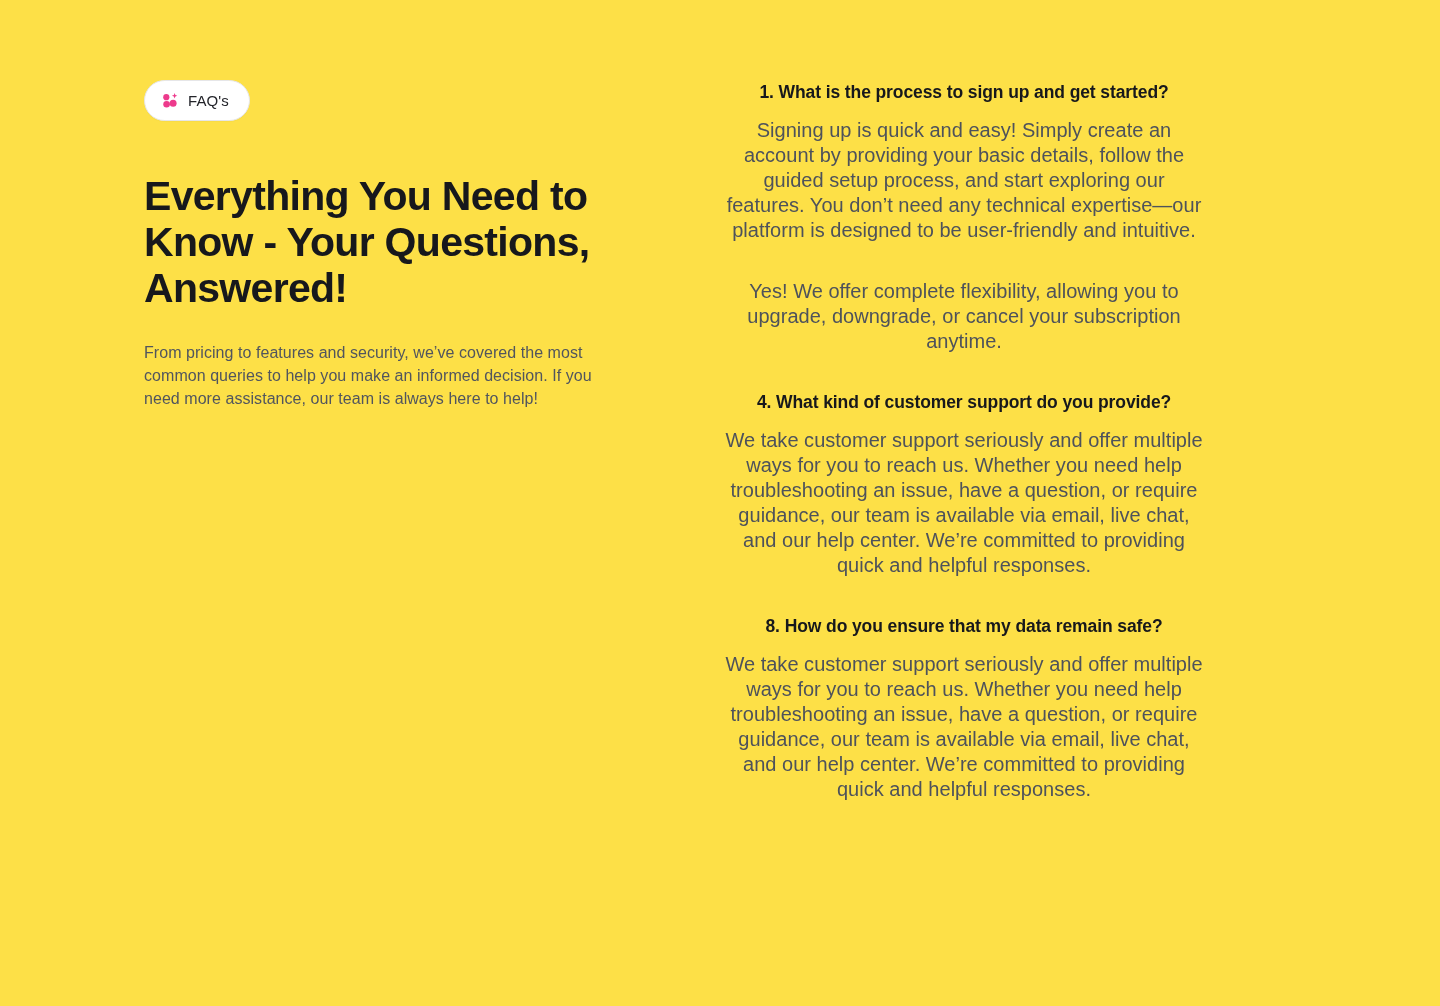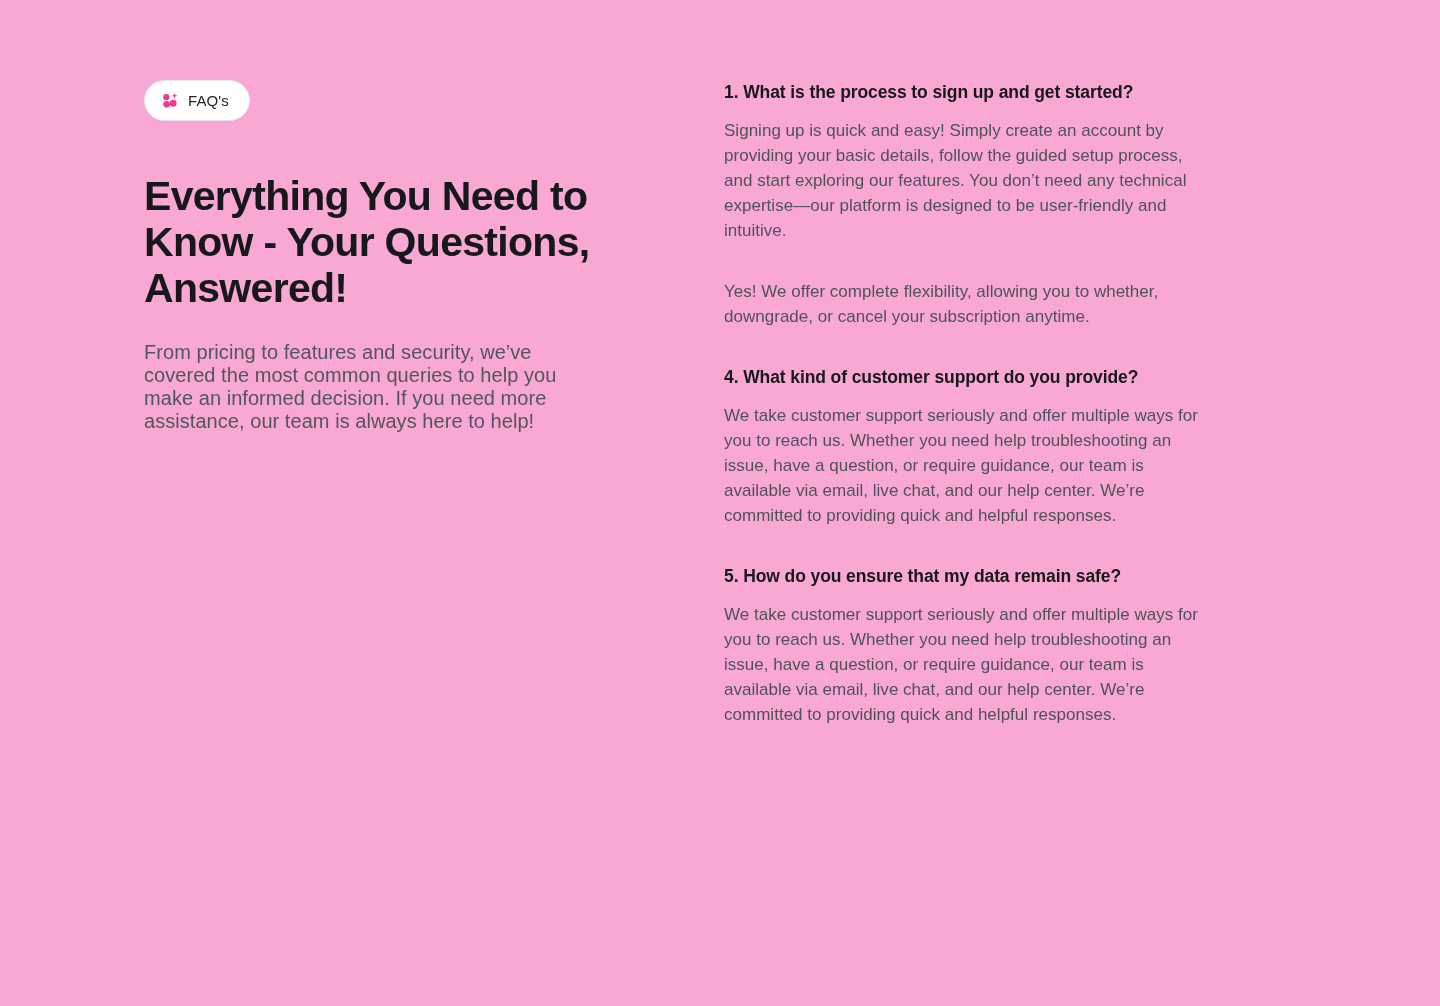--- a/index.html
+++ b/index.html
@@ -14,21 +14,21 @@
     height: 1006px;
     font-family: "Liberation Sans", sans-serif;
     -webkit-font-smoothing: antialiased;
     overflow: hidden;
   }
 
   .page {
     position: relative;
     width: 1440px;
     height: 1006px;
-    background: #f9a8d4;
+    background: #fde047;
   }
 
   .layout {
     display: flex;
     align-items: flex-start;
     padding: 78px 140px 0 144px;
     gap: 0;
   }
 
   
@@ -70,50 +70,50 @@
     font-size: 41px;
     line-height: 46px;
     font-weight: 700;
     letter-spacing: -0.7px;
     color: #17181c;
     max-width: 450px;
   }
 
   .intro-text {
     margin: 30px 0 0 0;
-    font-size: 20px;
+    font-size: 16px;
     line-height: 23px;
     font-weight: 400;
     color: #51555e;
     max-width: 462px;
     letter-spacing: 0.05px;
   }
 
   
   .faq-col {
     flex: 1 1 auto;
     padding-left: 110px;
     padding-top: 2px;
     max-width: 590px;
   }
 
-  .faq-item { margin-bottom: 36px; }
+  .faq-item { margin-bottom: 36px; text-align: center; }
   .faq-item:last-child { margin-bottom: 0; }
 
   .faq-question {
     margin: 0 0 14px 0;
     font-size: 17.5px;
     line-height: 24px;
     font-weight: 700;
     color: #17181c;
     letter-spacing: -0.1px;
   }
   .faq-answer {
     margin: 0;
-    font-size: 17px;
+    font-size: 20px;
     line-height: 25px;
     font-weight: 400;
     color: #4e525b;
     letter-spacing: 0.02px;
   }
 </style>
 </head>
 <body>
 
 <div class="page">
@@ -140,28 +140,28 @@
 
     <div class="faq-col">
 
       <div class="faq-item">
         <h3 class="faq-question">1. What is the process to sign up and get started?</h3>
         <p class="faq-answer">Signing up is quick and easy! Simply create an account by providing your basic details, follow the guided setup process, and start exploring our features. You don’t need any technical expertise—our platform is designed to be user-friendly and intuitive.</p>
       </div>
 
 
       <div class="faq-item">
-        <p class="faq-answer">Yes! We offer complete flexibility, allowing you to whether, downgrade, or cancel your subscription anytime.</p>
+        <p class="faq-answer">Yes! We offer complete flexibility, allowing you to upgrade, downgrade, or cancel your subscription anytime.</p>
       </div>
 
       <div class="faq-item">
         <h3 class="faq-question">4. What kind of customer support do you provide?</h3>
         <p class="faq-answer">We take customer support seriously and offer multiple ways for you to reach us. Whether you need help troubleshooting an issue, have a question, or require guidance, our team is available via email, live chat, and our help center. We’re committed to providing quick and helpful responses.</p>
       </div>
 
       <div class="faq-item">
-        <h3 class="faq-question">5. How do you ensure that my data remain safe?</h3>
+        <h3 class="faq-question">8. How do you ensure that my data remain safe?</h3>
         <p class="faq-answer">We take customer support seriously and offer multiple ways for you to reach us. Whether you need help troubleshooting an issue, have a question, or require guidance, our team is available via email, live chat, and our help center. We’re committed to providing quick and helpful responses.</p>
       </div>
 
     </div>
   </div>
 </div>
 
 </body></html>

